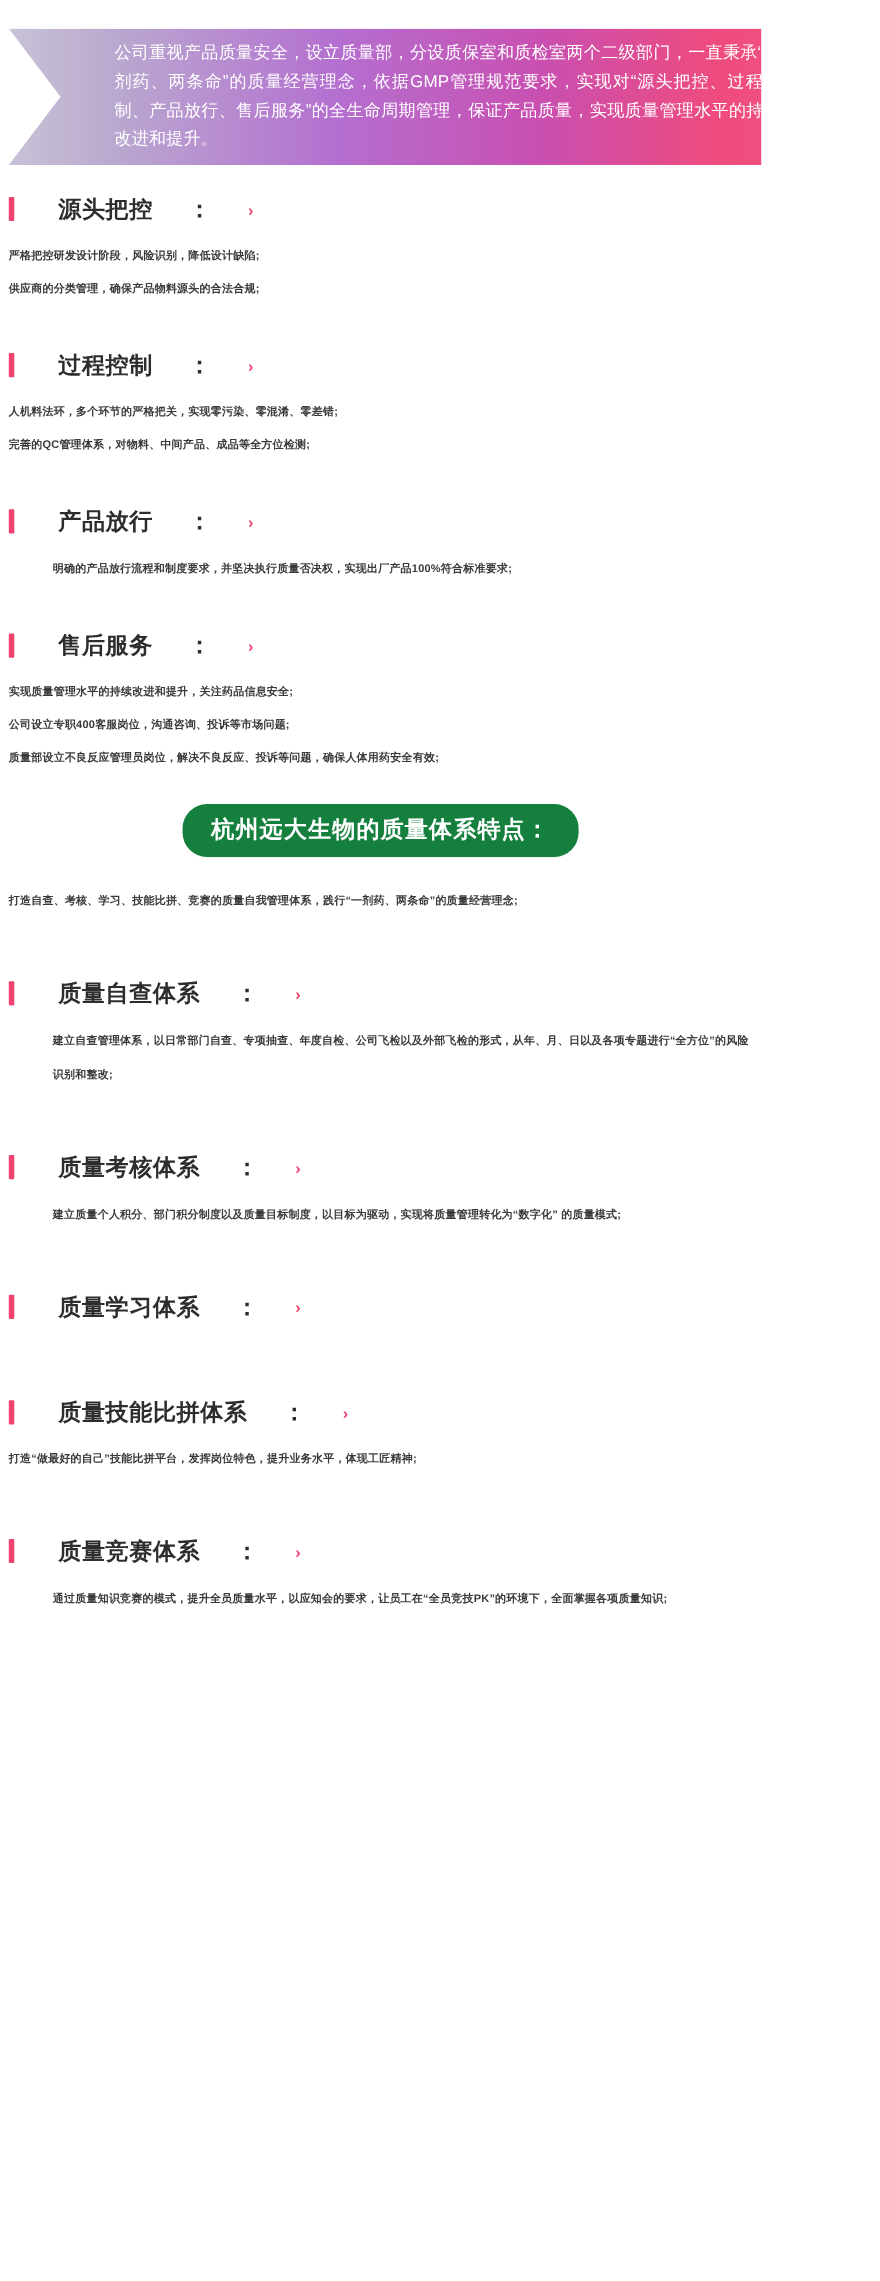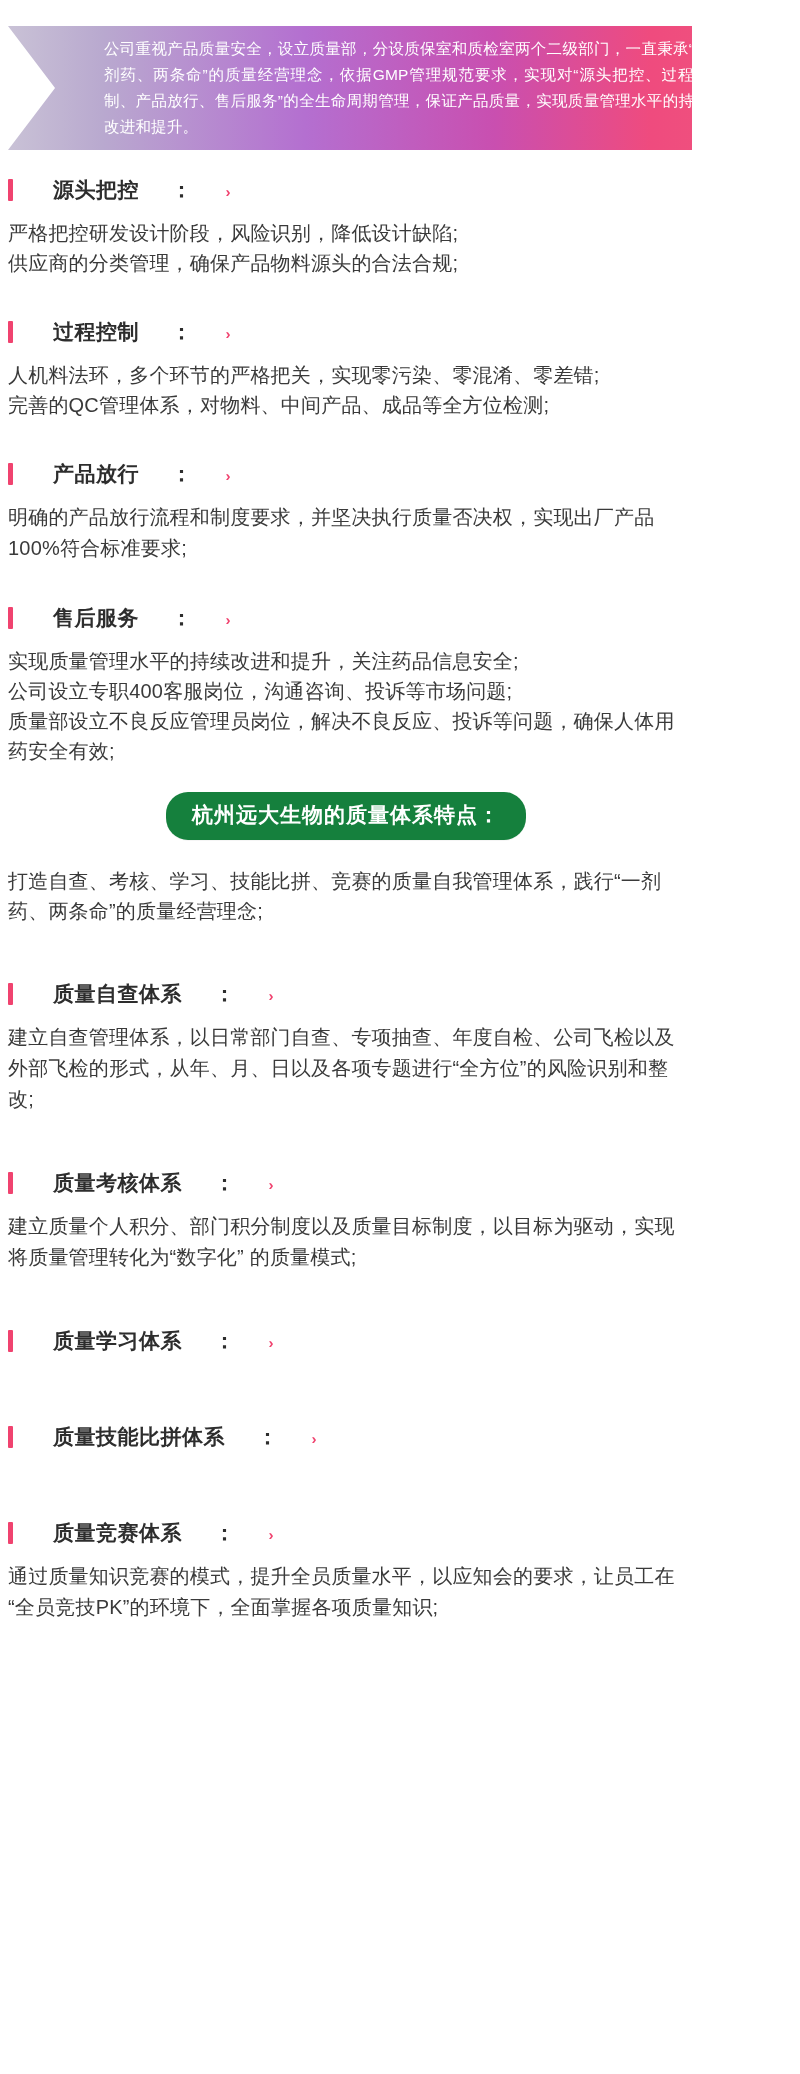--- a/index.html
+++ b/index.html
@@ -73,28 +73,29 @@
   .sec-head .colon { color: #2d2d2d; }
   .sec-head .chev {
     color: #f0436f;
     font-size: 15px;
     font-weight: bold;
     margin-left: 1px;
     transform: translateY(1px);
   }
 
   .para {
-    font-size: 20px;
+    font-size: 10px;
     line-height: 30px;
     color: #3a3a3a;
     margin: 0;
     padding: 0 8px;
     letter-spacing: 0.2px;
-  }
-  .para.wide { line-height: 31px; }
+    font-weight: bold;
+  }
+  .para.wide { line-height: 31px; margin-left: 40px; }
 
   .gap-sm { height: 14px; }
   .gap-md { height: 26px; }
   .gap-lg { height: 40px; }
   .gap-xl { height: 54px; }
 
   
   .pill-wrap {
     display: flex;
     justify-content: center;
@@ -226,20 +227,21 @@
 
   <div class="sec">
     <div class="sec-head">
       <span class="bar"></span>
       <span>质量技能比拼体系</span>
       <span class="colon">：</span>
       <span class="chev">›</span>
     </div>
   </div>
   <div class="gap-sm"></div>
+  <p class="para">打造“做最好的自己”技能比拼平台，发挥岗位特色，提升业务水平，体现工匠精神;</p>
 
   <div class="gap-xl"></div>
 
   <div class="sec">
     <div class="sec-head">
       <span class="bar"></span>
       <span>质量竞赛体系</span>
       <span class="colon">：</span>
       <span class="chev">›</span>
     </div>

